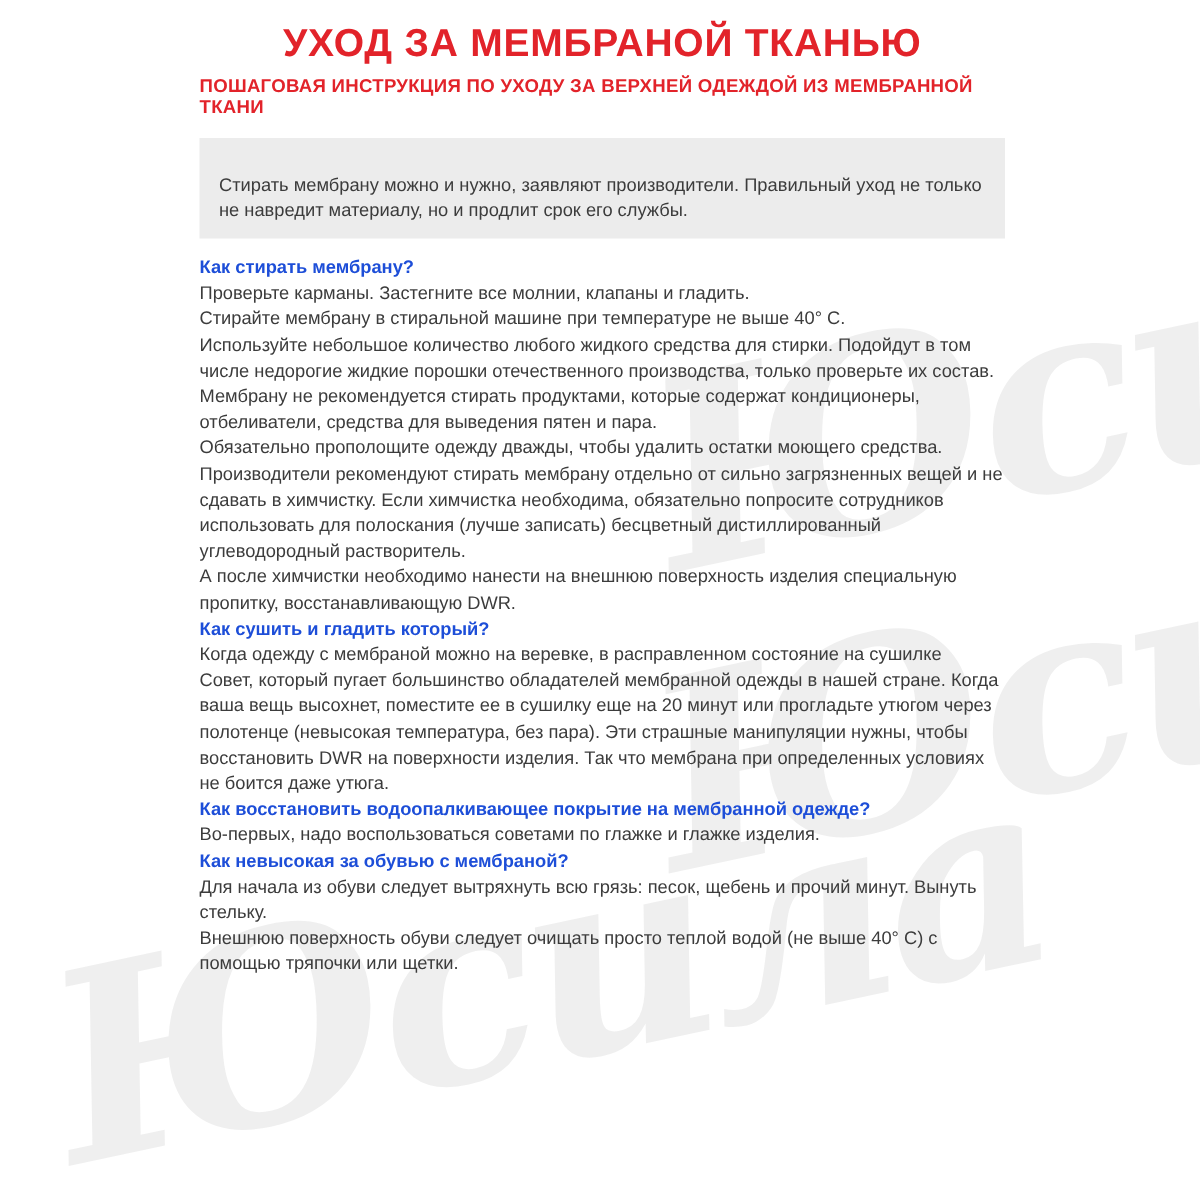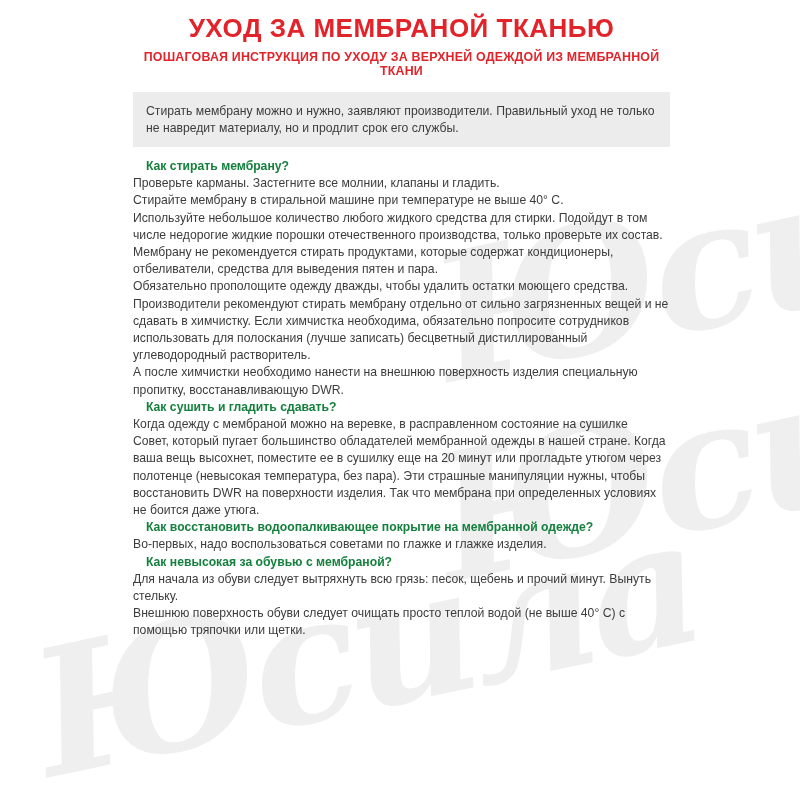--- a/index.html
+++ b/index.html
@@ -37,44 +37,42 @@
     margin: 0;
     text-align: center;
     color: #e2232a;
     font-size: 26px;
     font-weight: bold;
     letter-spacing: 0.5px;
     line-height: 1.1;
   }
   .subtitle {
     margin-top: 7px;
-    text-align: center;
     color: #e2232a;
     font-size: 12.4px;
     font-weight: bold;
     letter-spacing: 0.2px;
     line-height: 1.2;
   }
   .intro-box {
     margin-top: 13px;
     background: #ececec;
-    padding: 11px 13px 10px 13px;
+    padding: 23px 13px 10px 13px;
     font-size: 12.2px;
     line-height: 16.8px;
   }
   .body-text {
     margin-top: 11px;
     font-size: 12.2px;
     line-height: 17.2px;
   }
   p { margin: 0; }
   .h {
     font-weight: bold;
-    color: #15803d;
-    margin-left: 13px;
+    color: #1d4ed8;
   }
 </style>
 </head>
 <body>
 
 <div class="watermark w1">Юсила</div>
 <div class="watermark w2">Юсила</div>
 <div class="watermark w3">Юсила</div>
 
 <div class="content">
@@ -92,21 +90,21 @@
       <p class="h">Как стирать мембрану?</p>
       <p>Проверьте карманы. Застегните все молнии, клапаны и гладить.</p>
       <p>Стирайте мембрану в стиральной машине при температуре не выше 40° С.</p>
       <p>Используйте небольшое количество любого жидкого средства для стирки. Подойдут в том числе недорогие жидкие порошки отечественного производства, только проверьте их состав. Мембрану не рекомендуется стирать продуктами, которые содержат кондиционеры, отбеливатели, средства для выведения пятен и пара.</p>
       <p>Обязательно прополощите одежду дважды, чтобы удалить остатки моющего средства.</p>
       <p>Производители рекомендуют стирать мембрану отдельно от сильно загрязненных вещей и не сдавать в химчистку. Если химчистка необходима, обязательно попросите сотрудников использовать для полоскания (лучше записать) бесцветный дистиллированный углеводородный растворитель.</p>
       <p>А после химчистки необходимо нанести на внешнюю поверхность изделия специальную пропитку, восстанавливающую DWR.</p>
     </div>
 
     <div>
-      <p class="h">Как сушить и гладить сдавать?</p>
+      <p class="h">Как сушить и гладить который?</p>
       <p>Когда одежду с мембраной можно на веревке, в расправленном состояние на сушилке</p>
       <p>Совет, который пугает большинство обладателей мембранной одежды в нашей стране. Когда ваша вещь высохнет, поместите ее в сушилку еще на 20 минут или прогладьте утюгом через полотенце (невысокая температура, без пара). Эти страшные манипуляции нужны, чтобы восстановить DWR на поверхности изделия. Так что мембрана при определенных условиях не боится даже утюга.</p>
     </div>
 
     <div>
       <p class="h">Как восстановить водоопалкивающее покрытие на мембранной одежде?</p>
       <p>Во-первых, надо воспользоваться советами по глажке и глажке изделия.</p>
     </div>
 
     <div>

